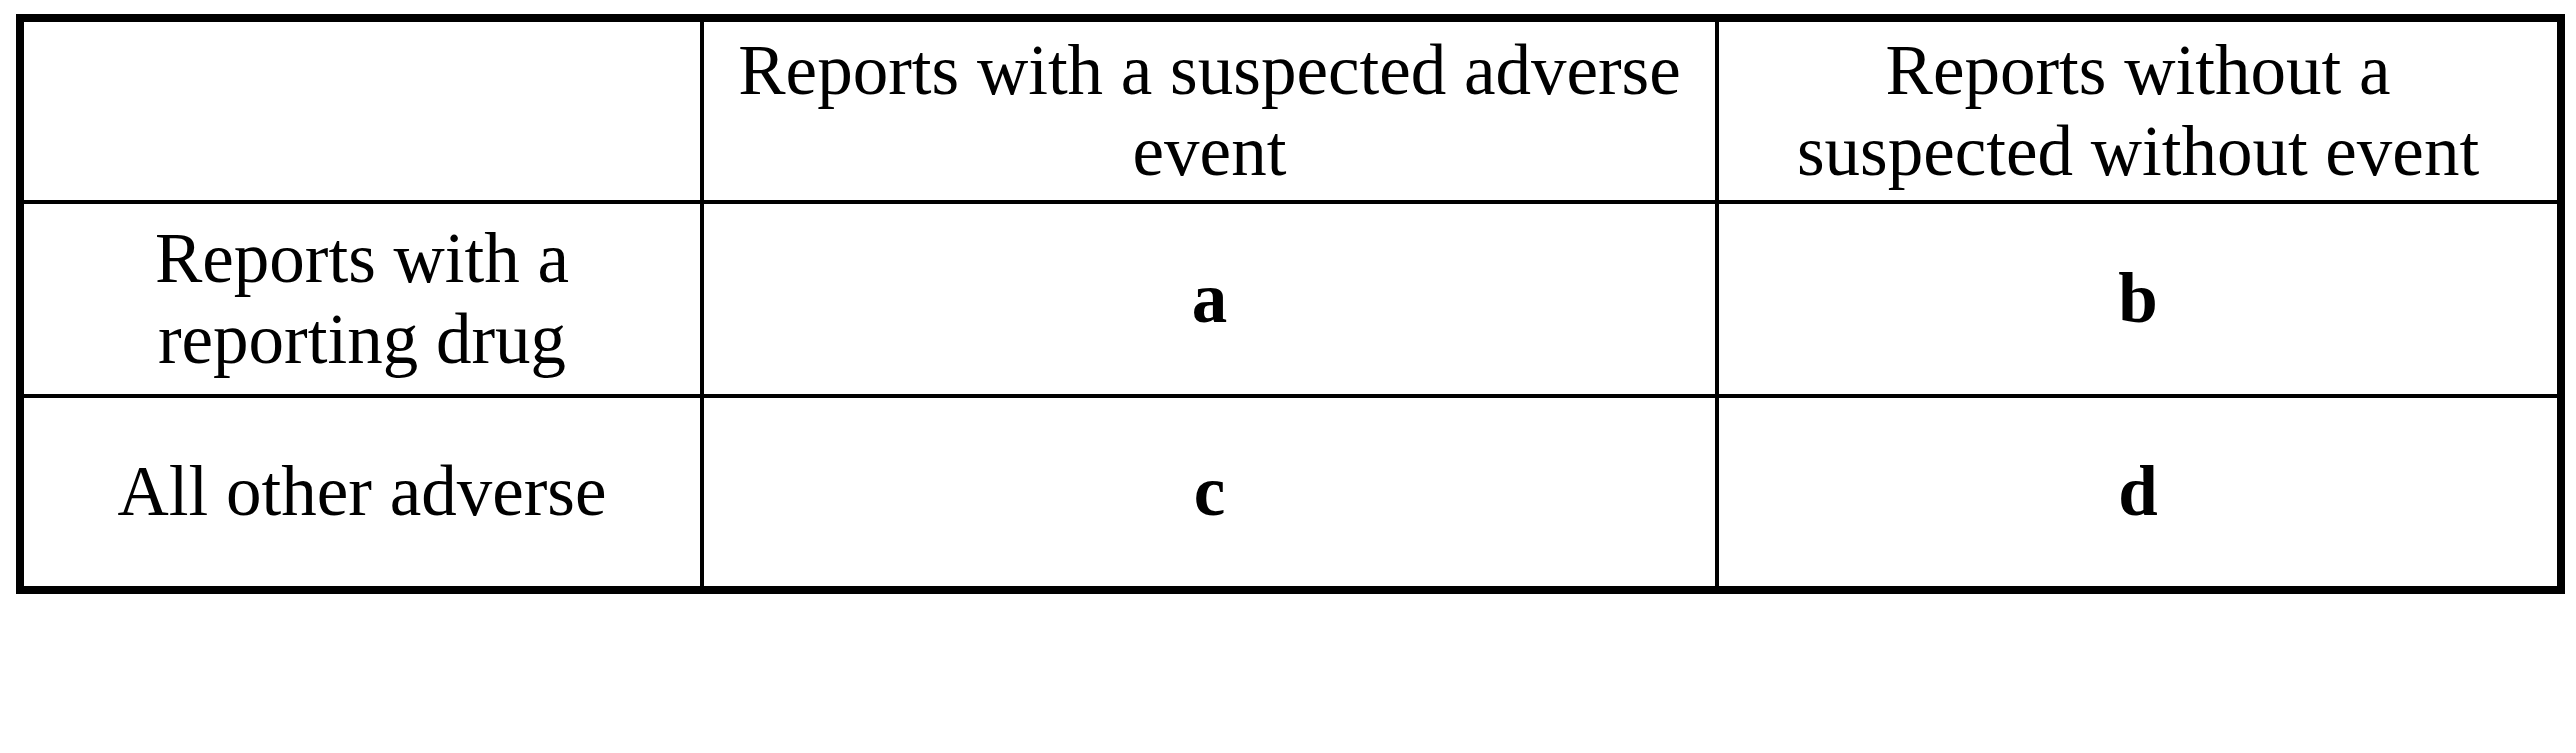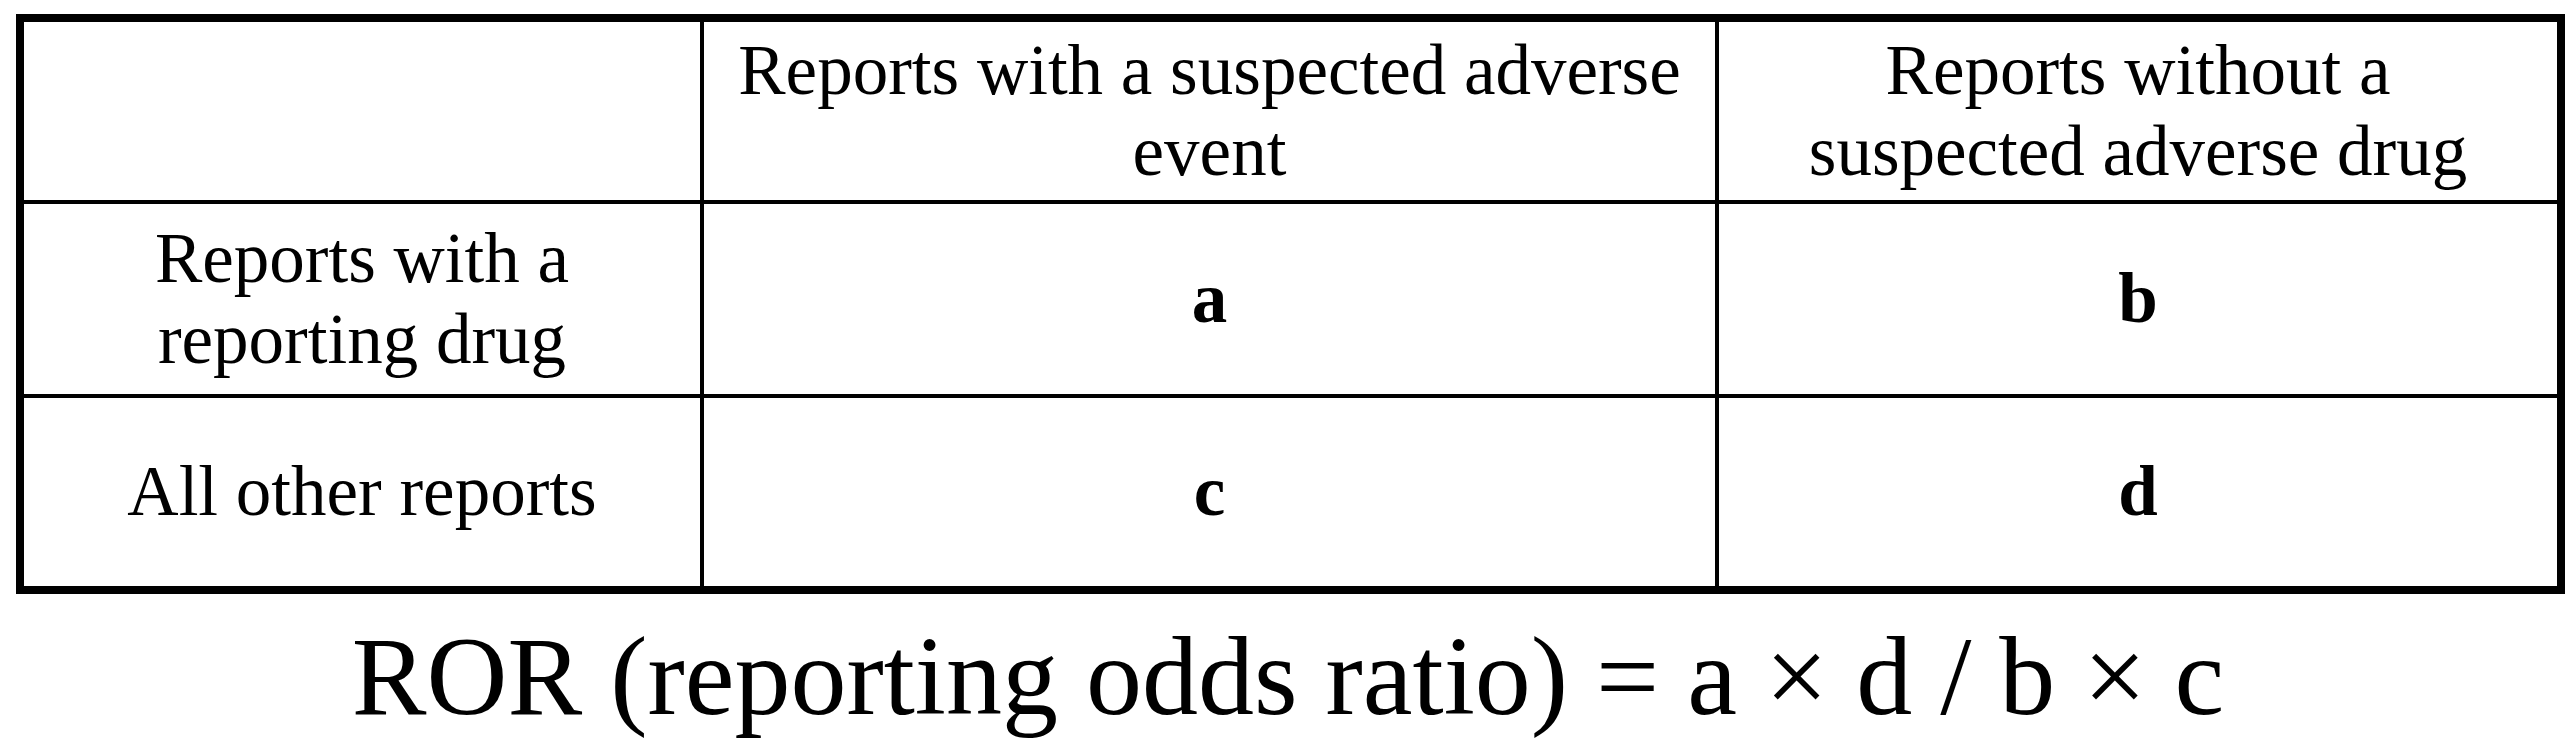--- a/index.html
+++ b/index.html
@@ -73,31 +73,30 @@
   <table class="contingency">
     <colgroup>
       <col class="c1">
       <col class="c2">
       <col class="c3">
     </colgroup>
     <tbody>
       <tr class="header-row">
         <td></td>
         <td>Reports with a suspected adverse event</td>
-        <td>Reports without a suspected adverse drug</td>
+        <td>Reports without a suspected without event</td>
       </tr>
       <tr class="data-row">
         <td>Reports with a reporting drug</td>
         <td class="letter-cell">a</td>
         <td class="letter-cell">b</td>
       </tr>
       <tr class="data-row">
-        <td>All other reports</td>
+        <td>All other adverse</td>
         <td class="letter-cell">c</td>
         <td class="letter-cell">d</td>
       </tr>
     </tbody>
   </table>
 
-  <div class="formula">ROR (reporting odds ratio) = a × d / b × c</div>
 
 </div>
 
 
 </body></html>

